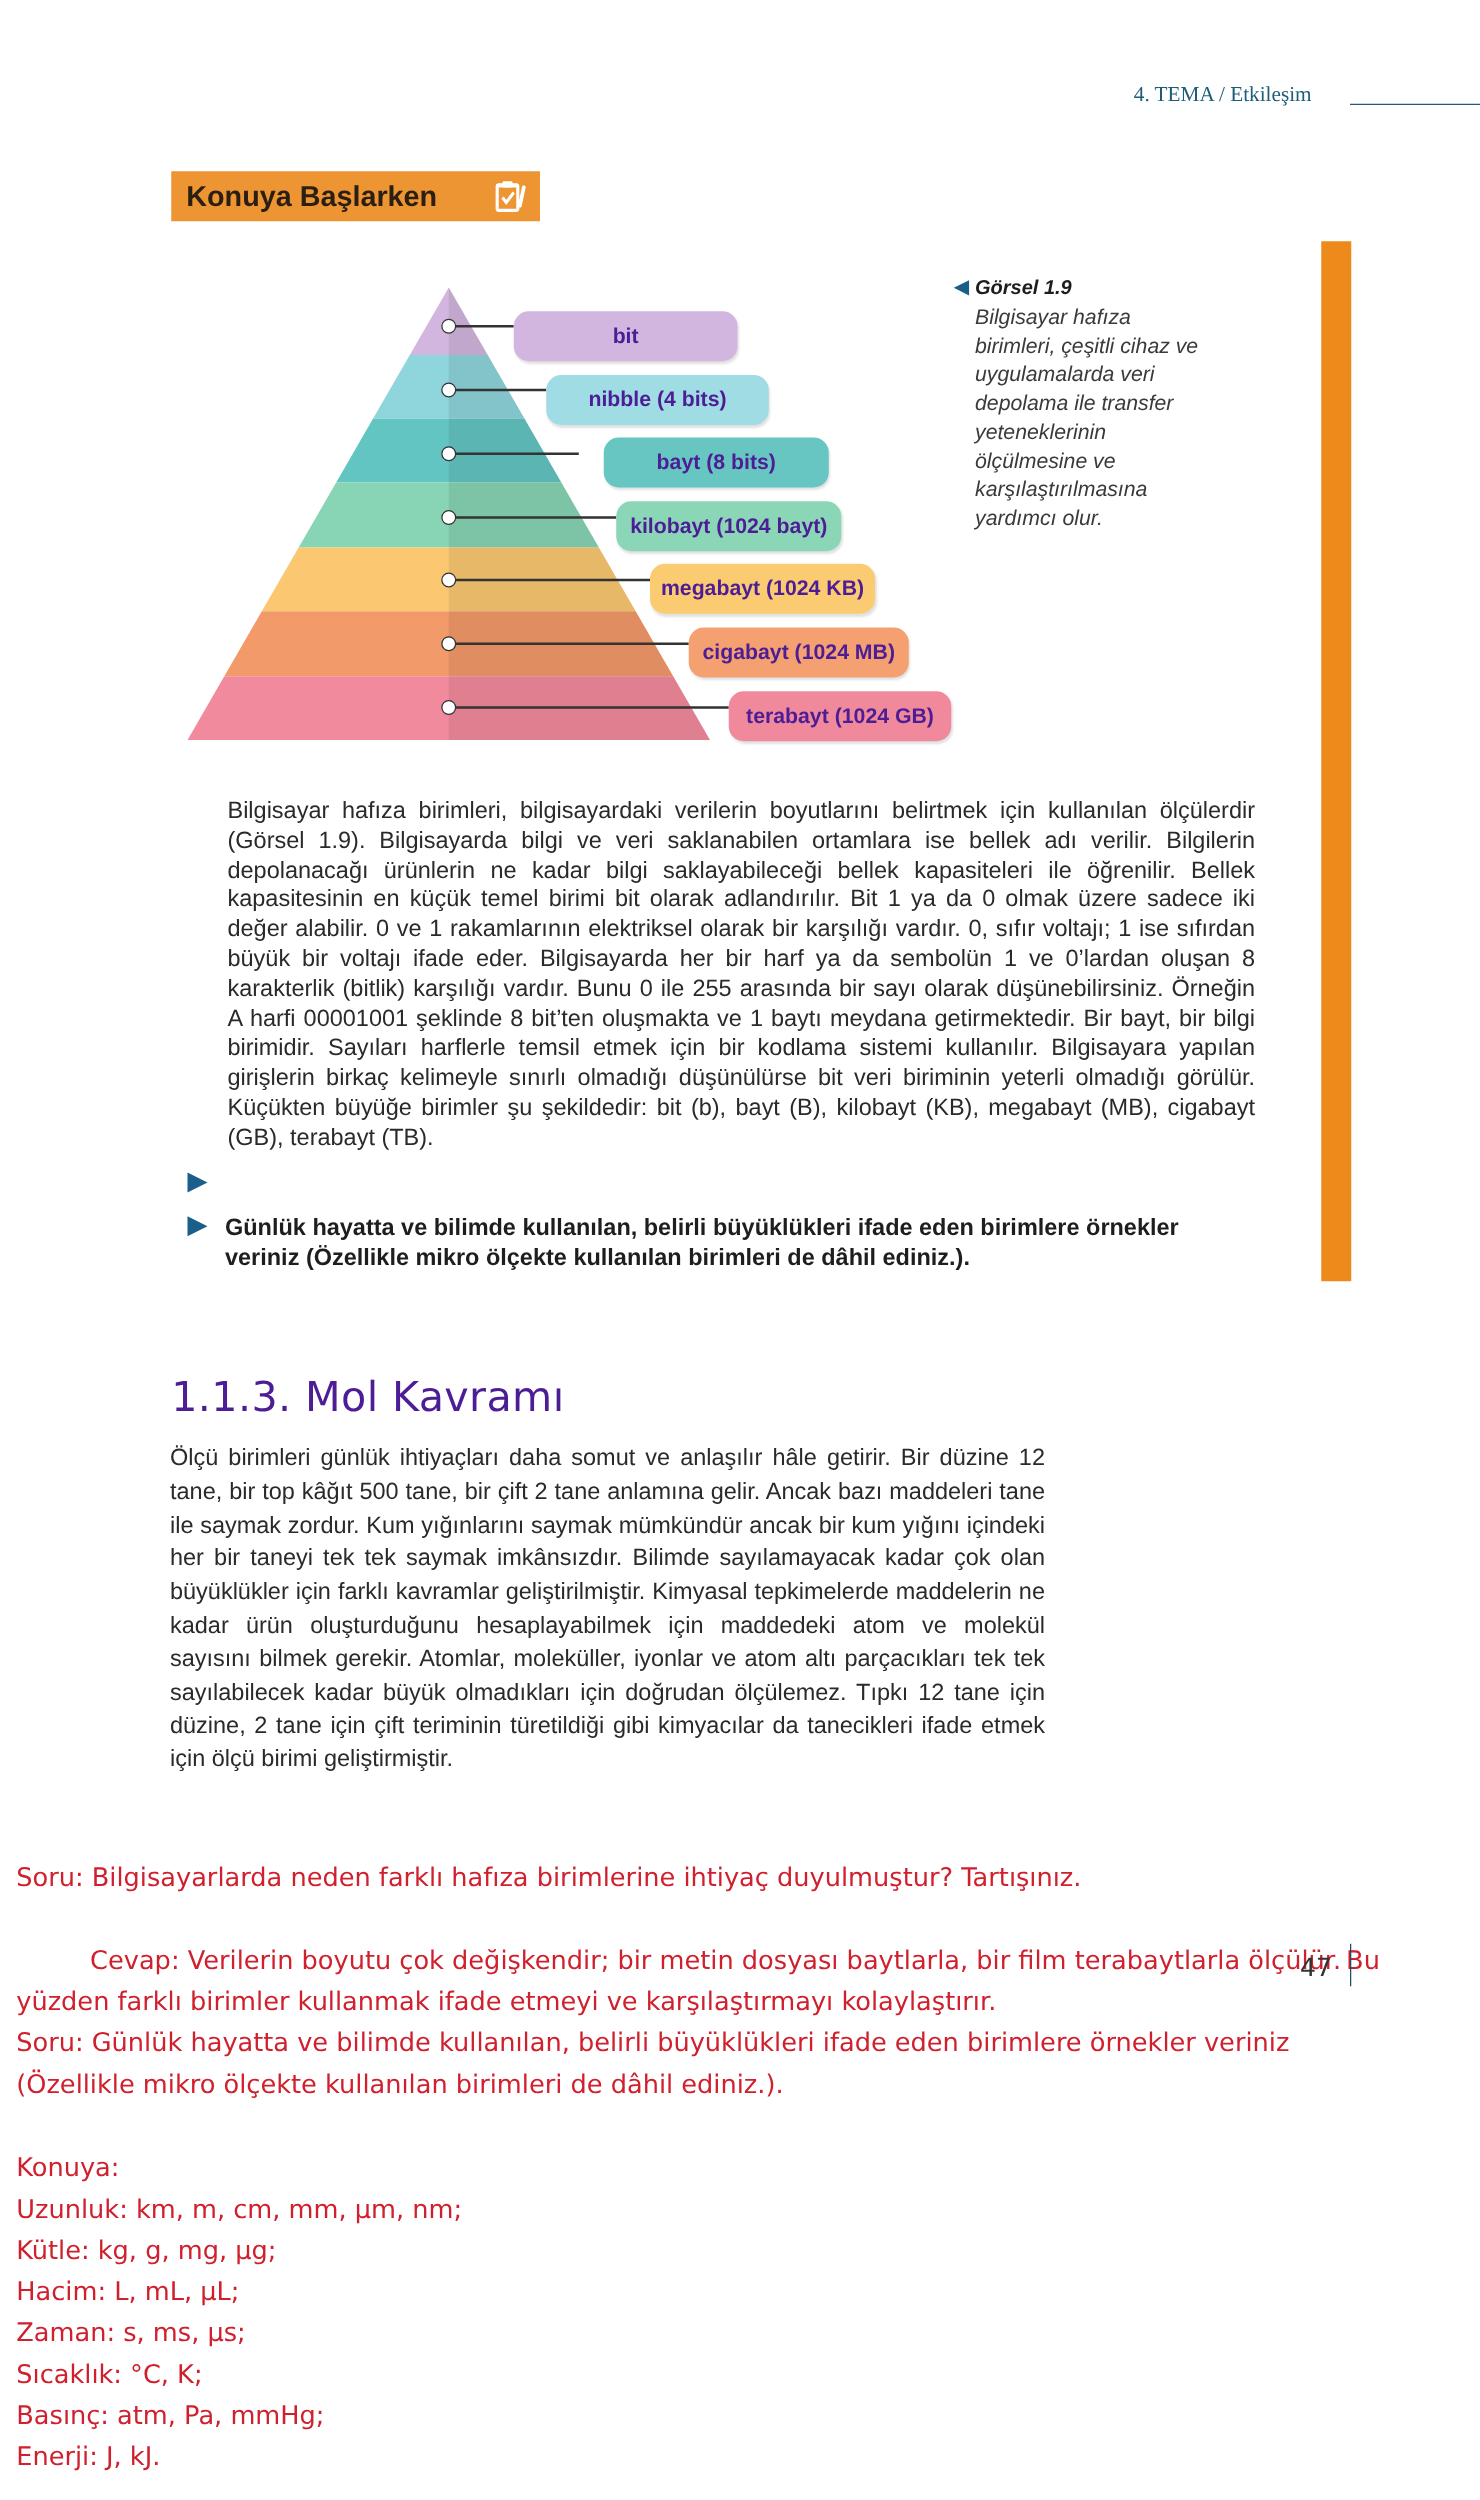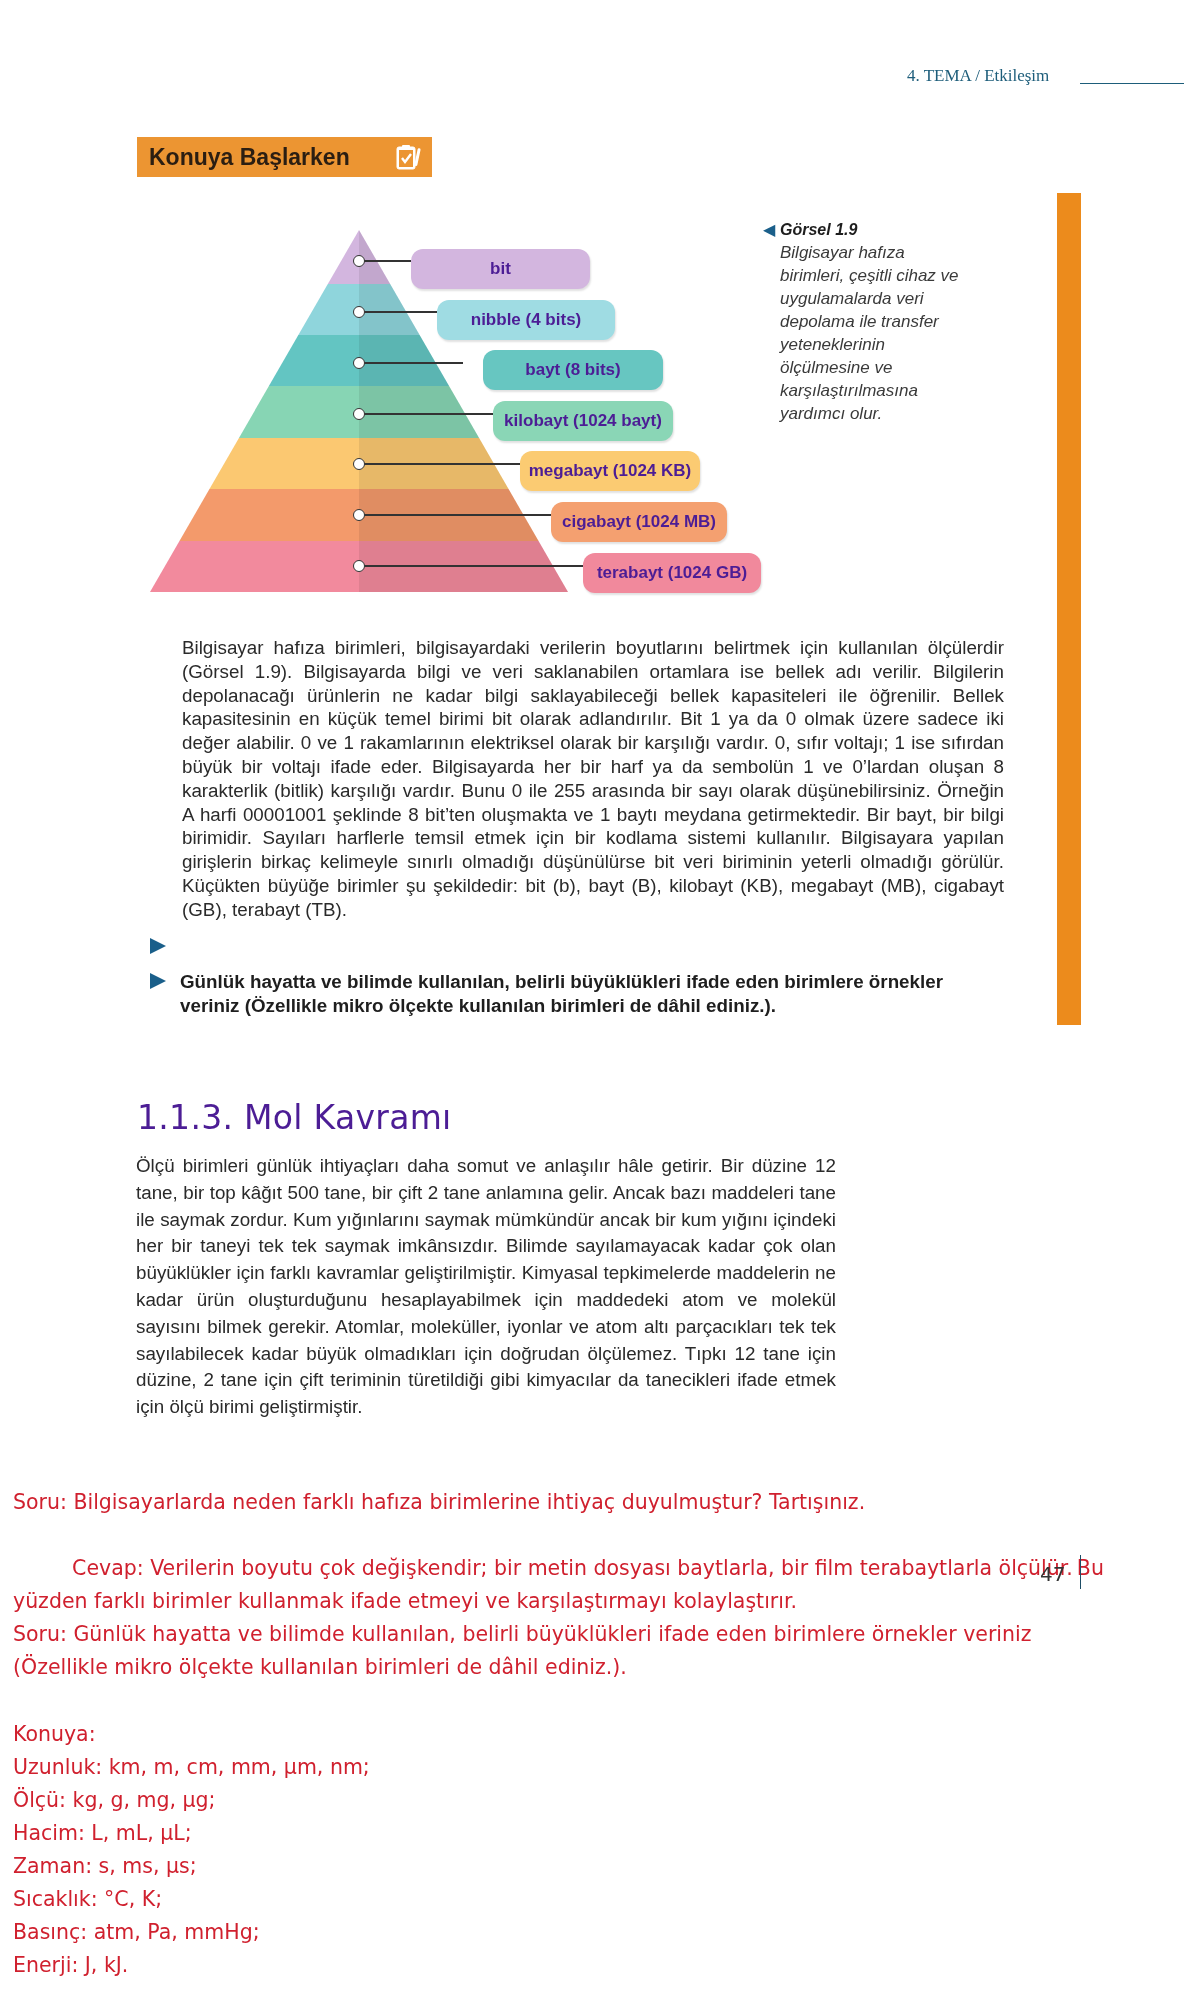--- a/index.html
+++ b/index.html
@@ -113,18 +113,18 @@
 <div class="abs red" style="top:1552px;text-align:center;">
   <span>Cevap: Verilerin boyutu çok değişkendir; bir metin dosyası baytlarla, bir film terabaytlarla ölçülür.</span><span style="margin-left:4px;">Bu</span>
 </div>
 <div class="abs page-num">47</div>
 <div class="abs cursor-line"></div>
 <div class="abs red" style="top:1585px;">yüzden farklı birimler kullanmak ifade etmeyi ve karşılaştırmayı kolaylaştırır.</div>
 <div class="abs red" style="top:1618px;">Soru: Günlük hayatta ve bilimde kullanılan, belirli büyüklükleri ifade eden birimlere örnekler veriniz</div>
 <div class="abs red" style="top:1651px;">(Özellikle mikro ölçekte kullanılan birimleri de dâhil ediniz.).</div>
 <div class="abs red" style="top:1718px;">Konuya:</div>
 <div class="abs red" style="top:1751px;">Uzunluk: km, m, cm, mm, µm, nm;</div>
-<div class="abs red" style="top:1784px;">Ölçü: kg, g, mg, µg;</div>
+<div class="abs red" style="top:1784px;">Kütle: kg, g, mg, µg;</div>
 <div class="abs red" style="top:1817px;">Hacim: L, mL, µL;</div>
 <div class="abs red" style="top:1850px;">Zaman: s, ms, µs;</div>
 <div class="abs red" style="top:1883px;">Sıcaklık: °C, K;</div>
 <div class="abs red" style="top:1916px;">Basınç: atm, Pa, mmHg;</div>
 <div class="abs red" style="top:1949px;">Enerji: J, kJ.</div>
 
 </body></html>

